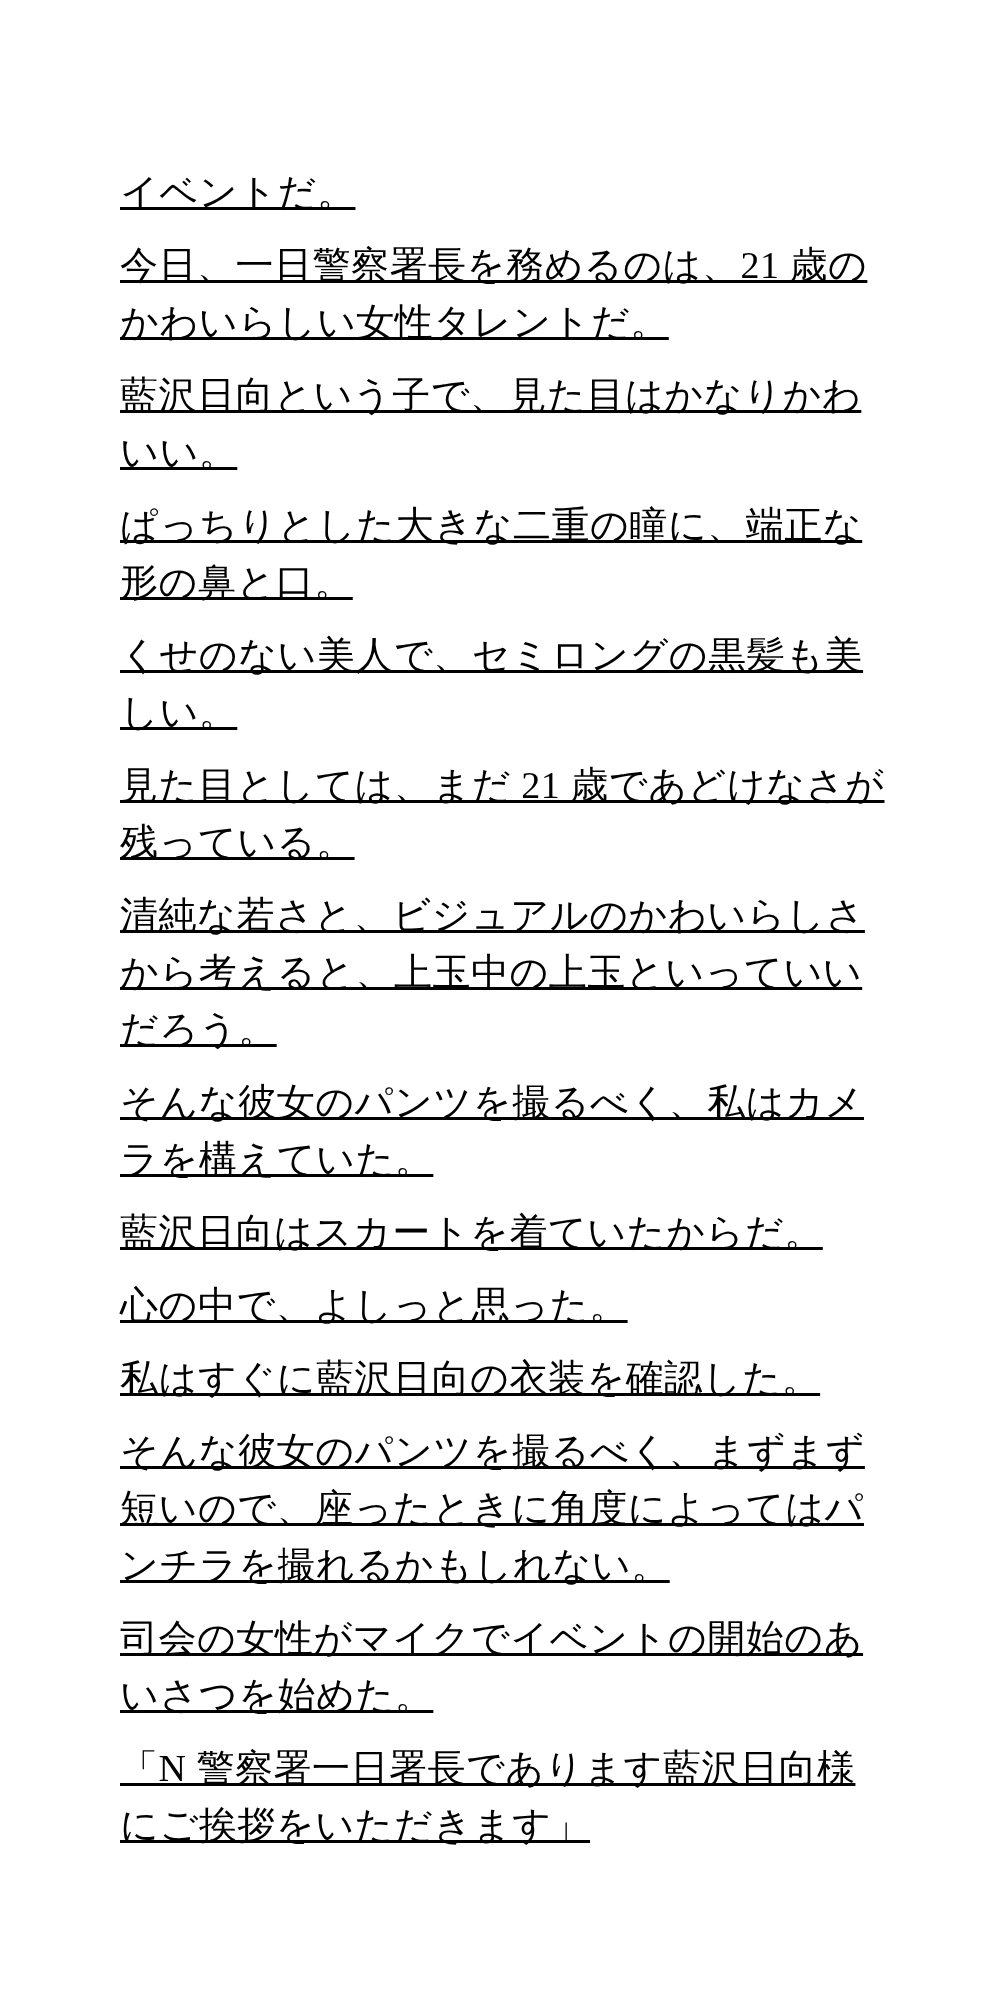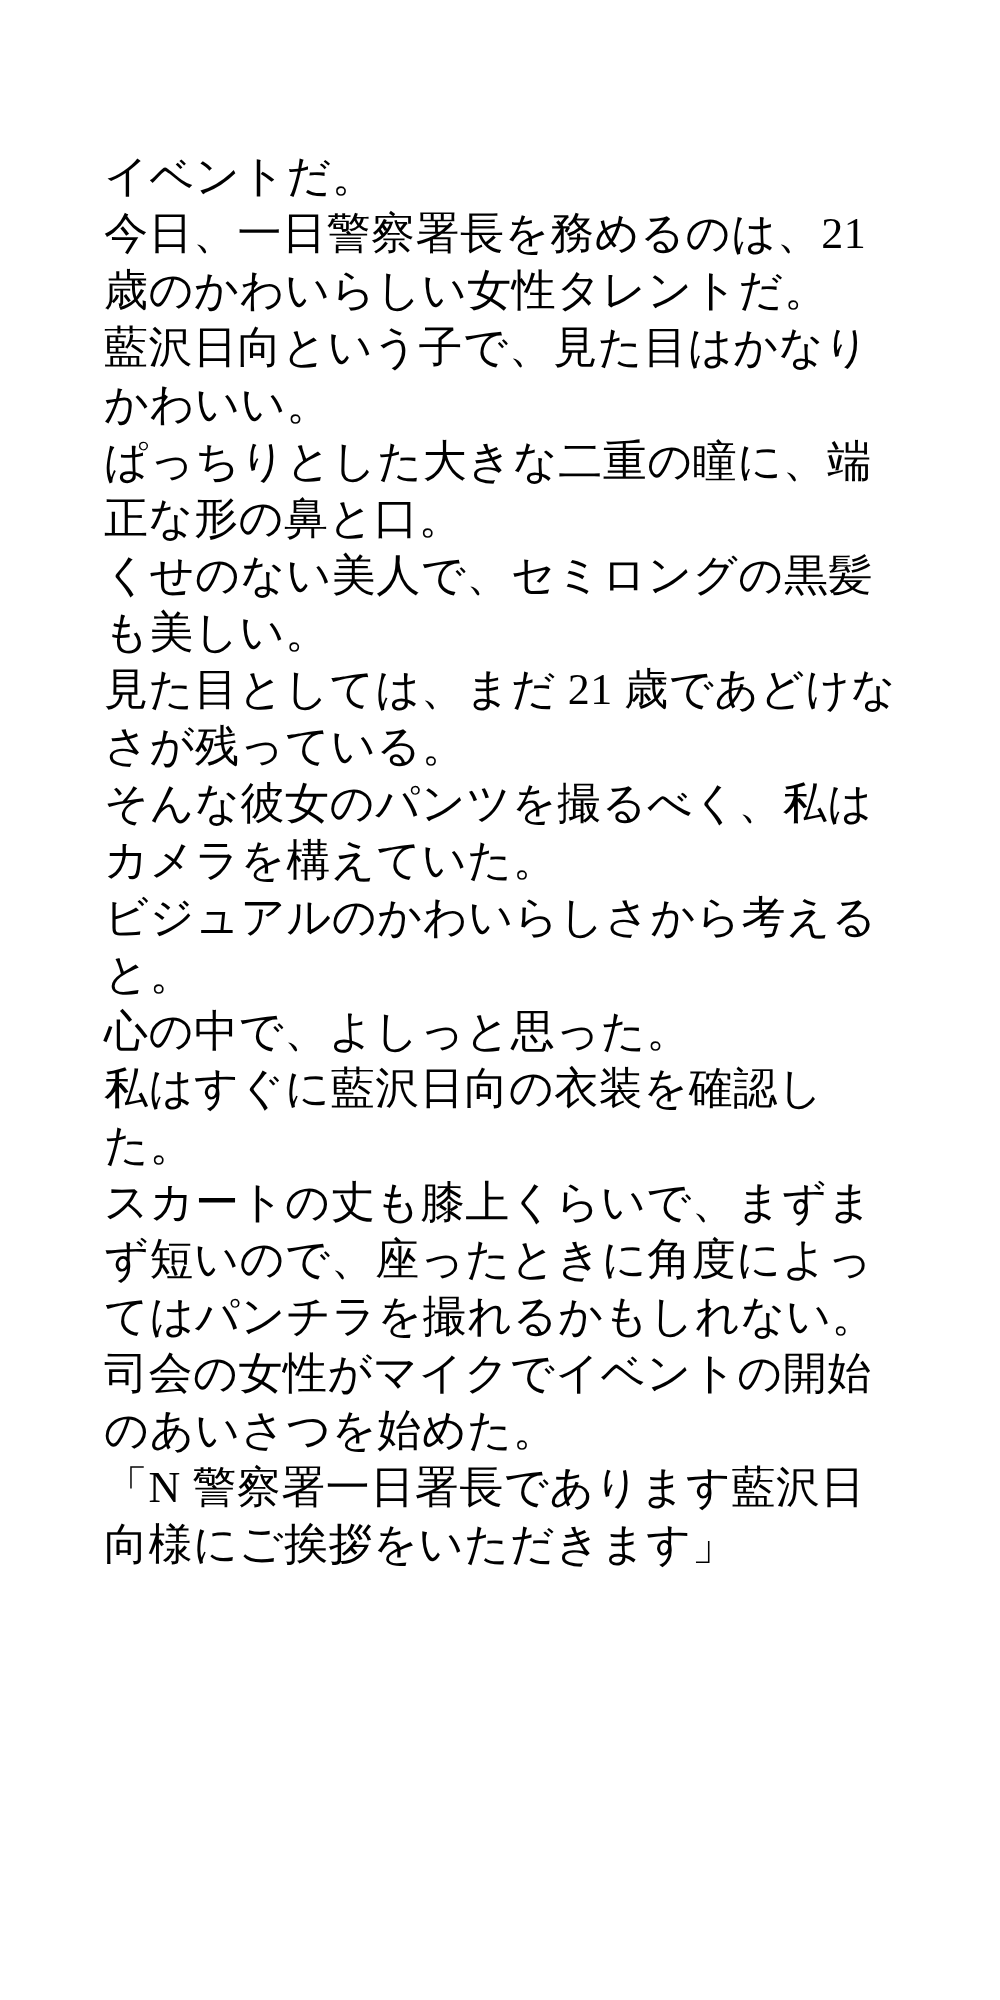--- a/index.html
+++ b/index.html
@@ -14,42 +14,44 @@
     overflow: hidden;
   }
   .page {
     position: absolute;
     left: 104px;
     top: 148px;
     width: 800px;
     color: #000000;
   }
   .page p {
-    margin: 0;
+    margin: 16px;
     padding: 0;
     font-family: "Liberation Serif", "DejaVu Serif", serif;
-    font-size: 44px;
+    font-size: 38px;
     line-height: 57px;
     font-weight: 400;
     text-align: left;
     letter-spacing: 0.5px;
     word-break: break-all;
     overflow-wrap: break-word;
+    text-decoration: underline;
   }
 </style>
 </head>
 <body>
 
 <div class="page">
   <p>イベントだ。</p>
   <p>今日、一日警察署長を務めるのは、21 歳のかわいらしい女性タレントだ。</p>
   <p>藍沢日向という子で、見た目はかなりかわいい。</p>
   <p>ぱっちりとした大きな二重の瞳に、端正な形の鼻と口。</p>
   <p>くせのない美人で、セミロングの黒髪も美しい。</p>
   <p>見た目としては、まだ 21 歳であどけなさが残っている。</p>
+  <p>清純な若さと、ビジュアルのかわいらしさから考えると、上玉中の上玉といっていいだろう。</p>
   <p>そんな彼女のパンツを撮るべく、私はカメラを構えていた。</p>
-  <p>ビジュアルのかわいらしさから考えると。</p>
+  <p>藍沢日向はスカートを着ていたからだ。</p>
   <p>心の中で、よしっと思った。</p>
   <p>私はすぐに藍沢日向の衣装を確認した。</p>
-  <p>スカートの丈も膝上くらいで、まずまず短いので、座ったときに角度によってはパンチラを撮れるかもしれない。</p>
+  <p>そんな彼女のパンツを撮るべく、まずまず短いので、座ったときに角度によってはパンチラを撮れるかもしれない。</p>
   <p>司会の女性がマイクでイベントの開始のあいさつを始めた。</p>
   <p>「N 警察署一日署長であります藍沢日向様にご挨拶をいただきます」</p>
 </div>
 
 </body></html>

